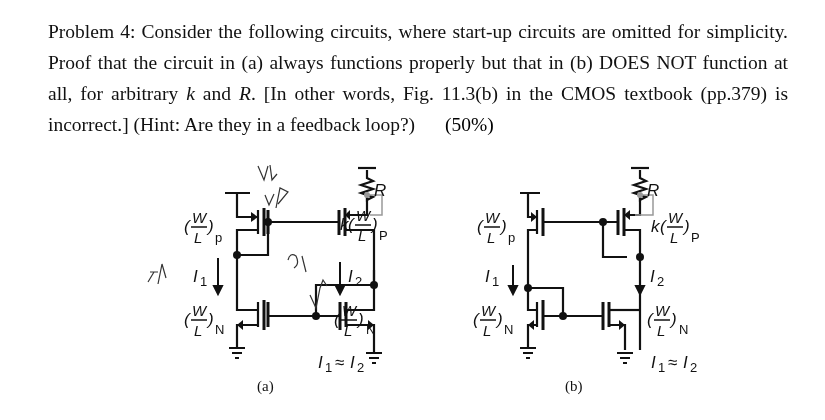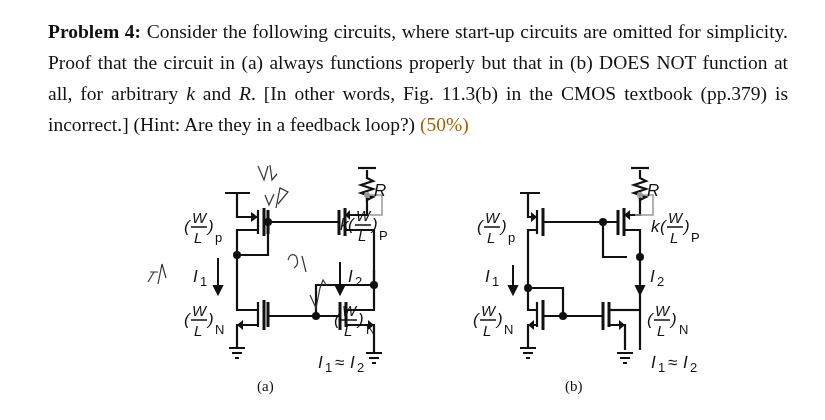--- a/index.html
+++ b/index.html
@@ -1,20 +1,20 @@
 <!DOCTYPE html>
 <html><head>
 <meta charset="utf-8">
 <style>
   html, body { margin:0; padding:0; background:#ffffff; }
   body { width:825px; height:420px; position:relative; overflow:hidden; font-family:"Liberation Serif", serif; color:#111; }
   .problem { position:absolute; left:48px; top:16px; width:740px; font-size:19.5px; line-height:31px; text-align:justify; text-align-last:left; }
-  .problem b { font-weight:bold; }
+  .problem b { font-weight:normal; }
   .problem i { font-style:italic; }
-  .problem .pct { color:#a16207; }
+  .problem .pct { color:#000000;margin-left:25px; }
   svg.circuit { position:absolute; top:160px; }
   svg text { font-family:"Liberation Sans", sans-serif; fill:#111; }
   .caption { position:absolute; top:378px; font-size:15px; font-family:"Liberation Serif", serif; }
 </style>
 </head>
 <body>
 
 <div class="problem">
   <b>Problem 4:</b><span> Consider the following circuits, where start-up circuits are omitted for simplicity. Proof that the circuit in (a) always functions properly but that in (b) DOES NOT function at all, for arbitrary </span><i>k</i><span> and </span><i>R</i><span>. [In other words, Fig. 11.3(b) in the CMOS textbook (pp.379) is incorrect.] (Hint: Are they in a feedback loop?) </span><span class="pct">(50%)</span>
 </div>

